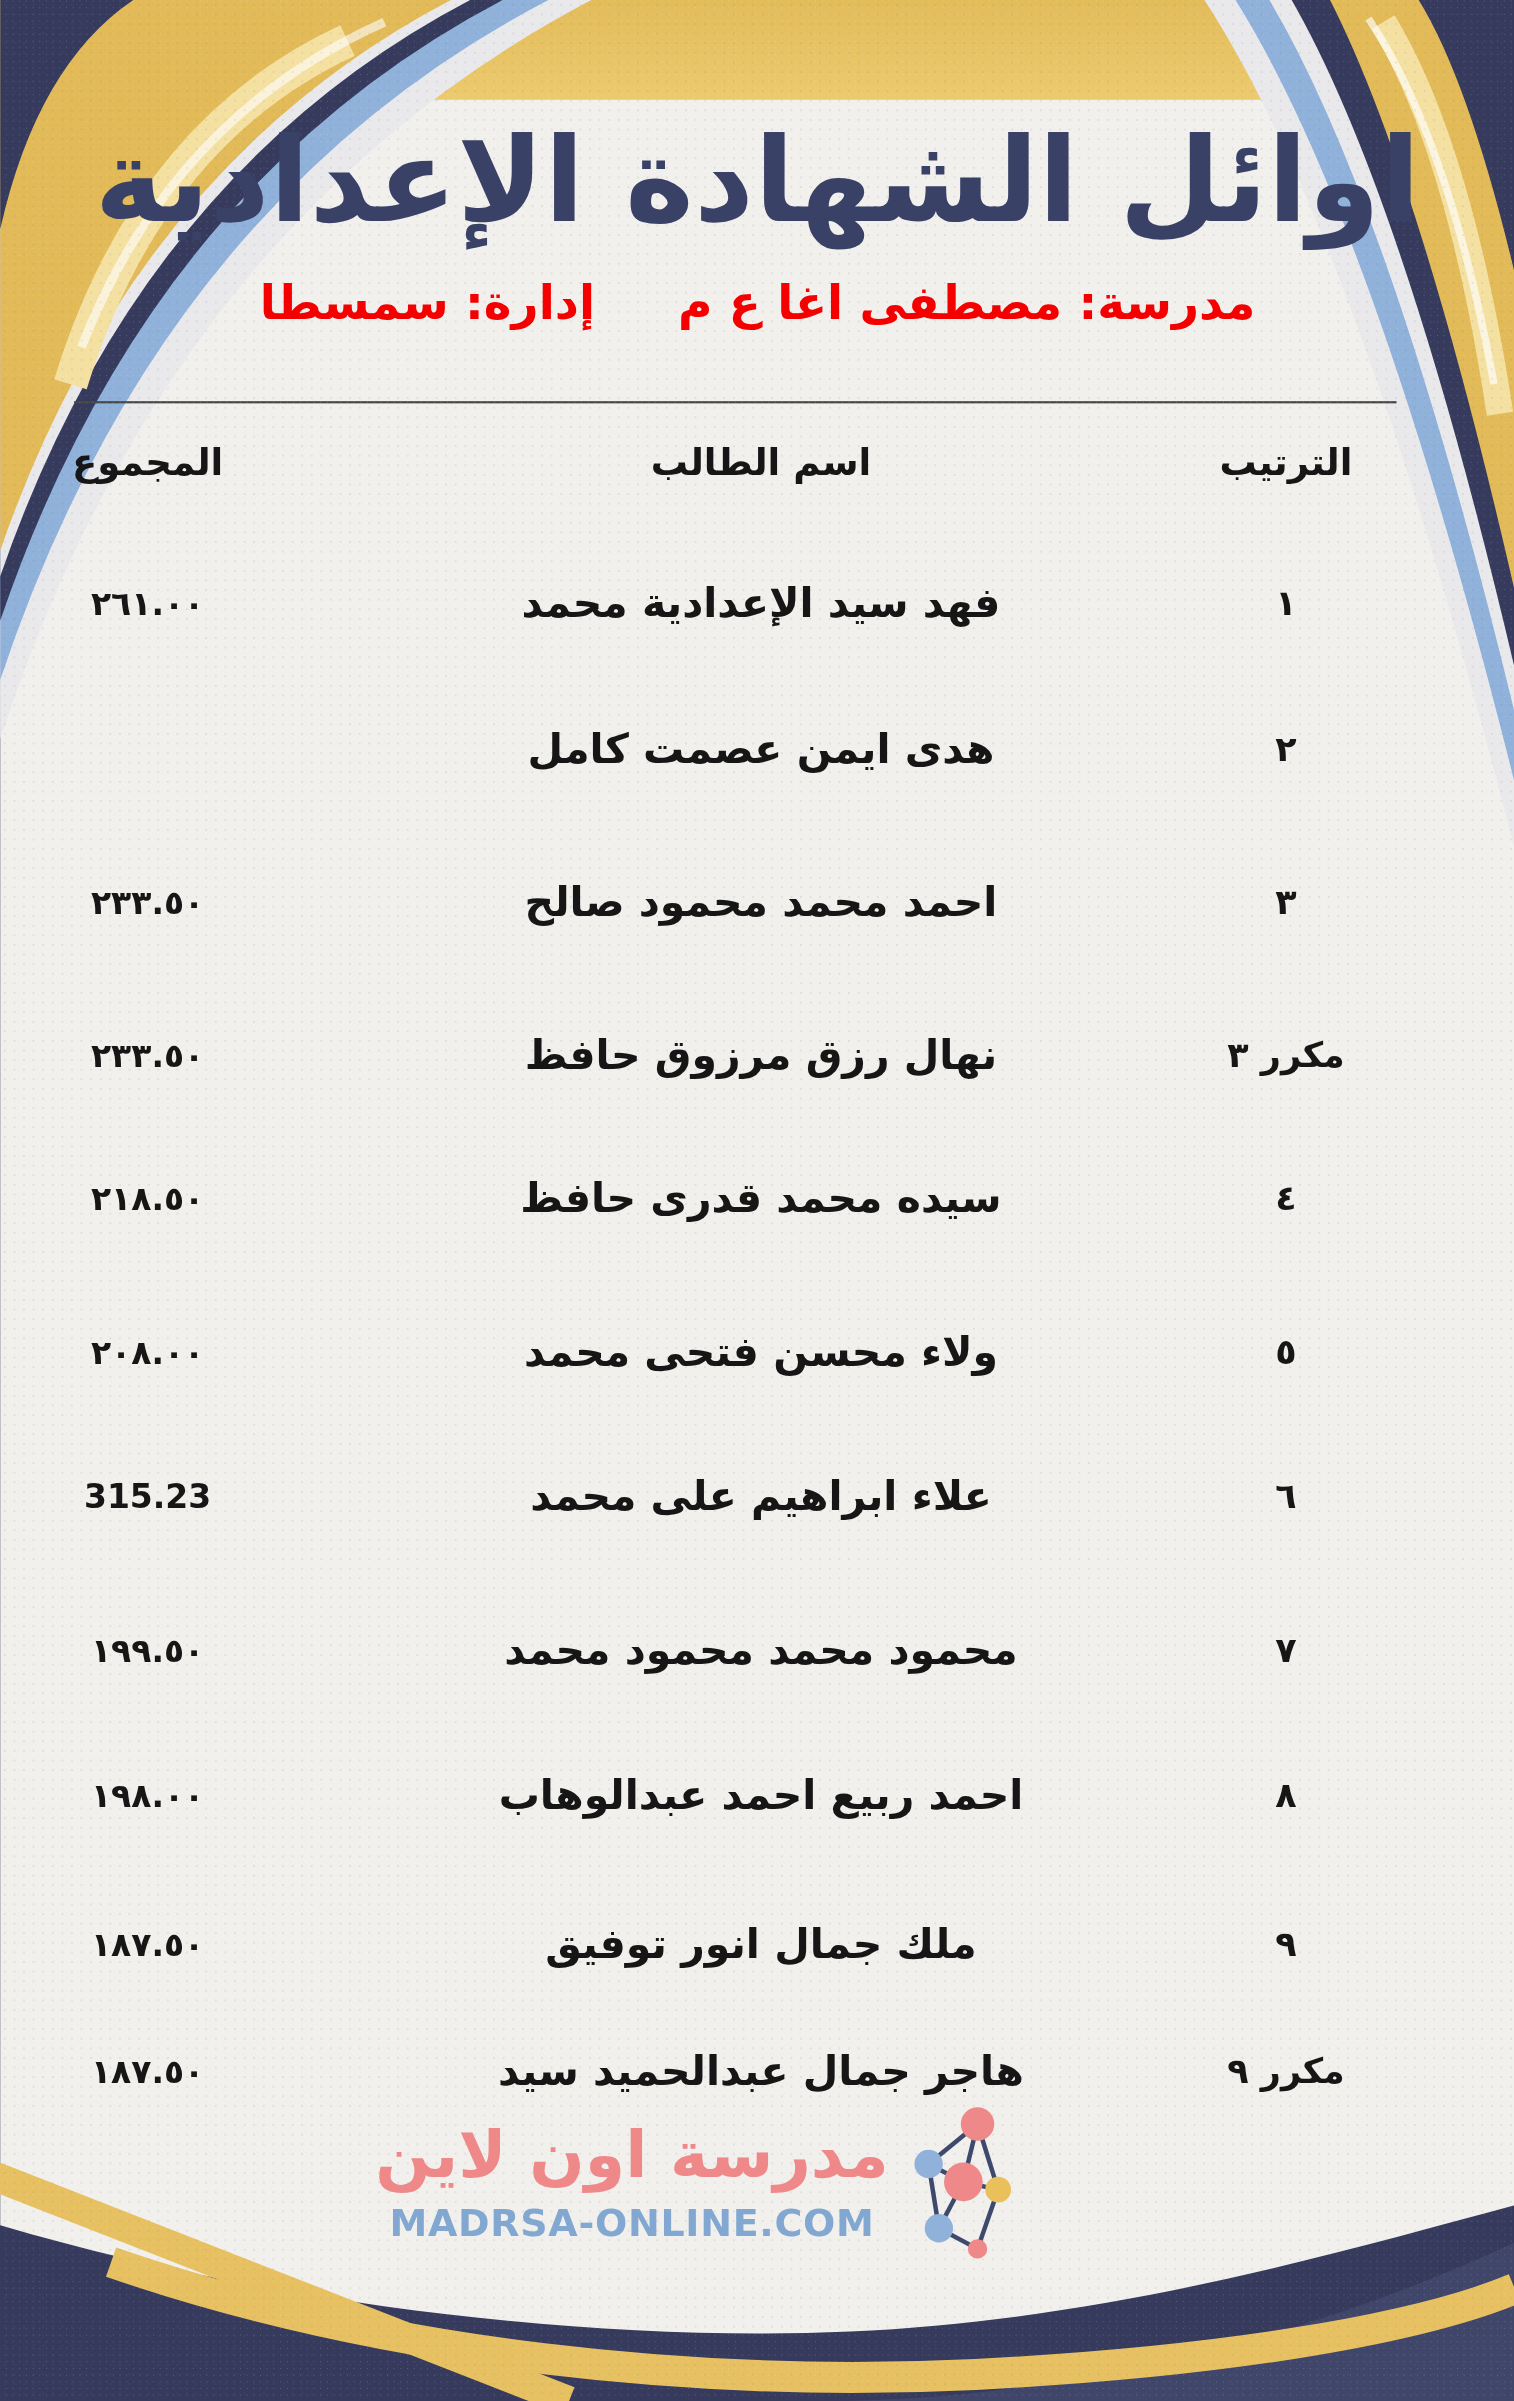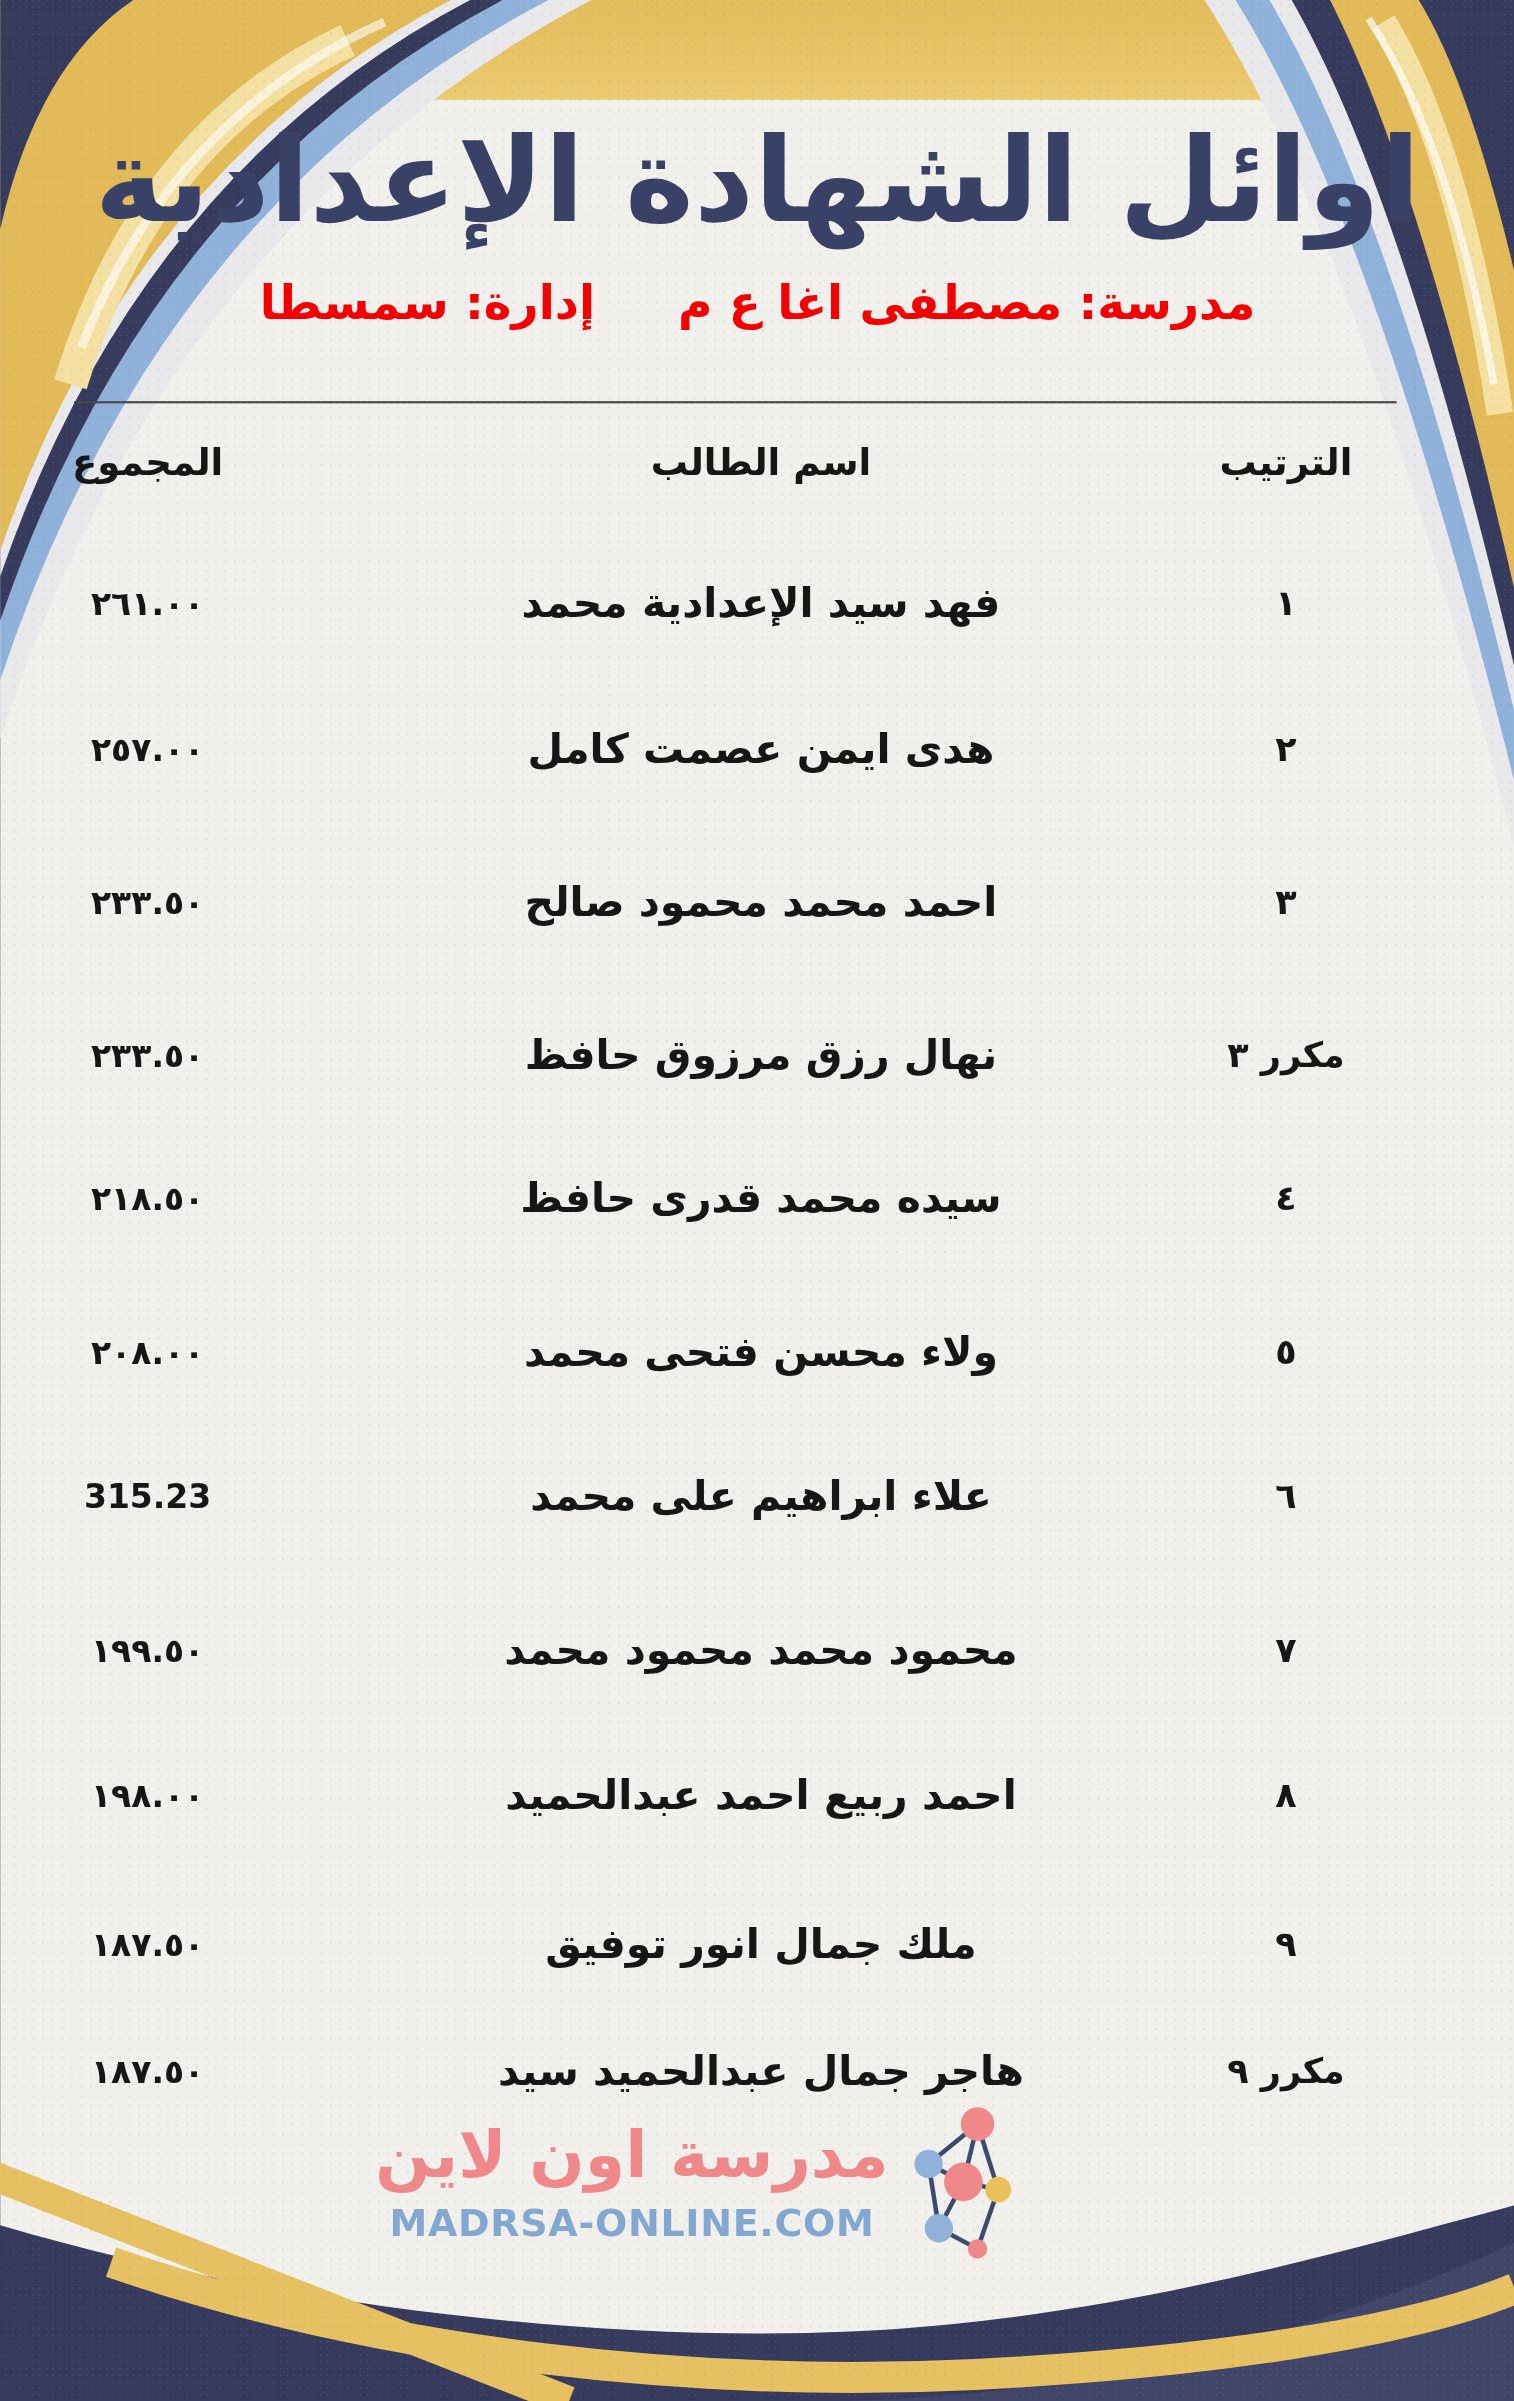--- a/index.html
+++ b/index.html
@@ -116,21 +116,20 @@
     </div>
 
     <div class="row" style="top:566px">
       <div class="cell rank">١</div>
       <div class="cell name">فهد سيد الإعدادية محمد</div>
       <div class="cell total">٢٦١.٠٠</div>
     </div>
     <div class="row" style="top:712px">
       <div class="cell rank">٢</div>
       <div class="cell name">هدى ايمن عصمت كامل</div>
-      <div class="cell total">٢٥٧.٠٠</div>
     </div>
     <div class="row" style="top:865px">
       <div class="cell rank">٣</div>
       <div class="cell name">احمد محمد محمود صالح</div>
       <div class="cell total">٢٣٣.٥٠</div>
     </div>
     <div class="row" style="top:1018px">
       <div class="cell rank">مكرر ٣</div>
       <div class="cell name">نهال رزق مرزوق حافظ</div>
       <div class="cell total">٢٣٣.٥٠</div>
@@ -150,21 +149,21 @@
       <div class="cell name">علاء ابراهيم على محمد</div>
       <div class="cell total">315.23</div>
     </div>
     <div class="row" style="top:1613px">
       <div class="cell rank">٧</div>
       <div class="cell name">محمود محمد محمود محمد</div>
       <div class="cell total">١٩٩.٥٠</div>
     </div>
     <div class="row" style="top:1758px">
       <div class="cell rank">٨</div>
-      <div class="cell name">احمد ربيع احمد عبدالحميد</div>
+      <div class="cell name">احمد ربيع احمد عبدالوهاب</div>
       <div class="cell total">١٩٨.٠٠</div>
     </div>
     <div class="row" style="top:1907px">
       <div class="cell rank">٩</div>
       <div class="cell name">ملك جمال انور توفيق</div>
       <div class="cell total">١٨٧.٥٠</div>
     </div>
     <div class="row" style="top:2034px">
       <div class="cell rank">مكرر ٩</div>
       <div class="cell name">هاجر جمال عبدالحميد سيد</div>

